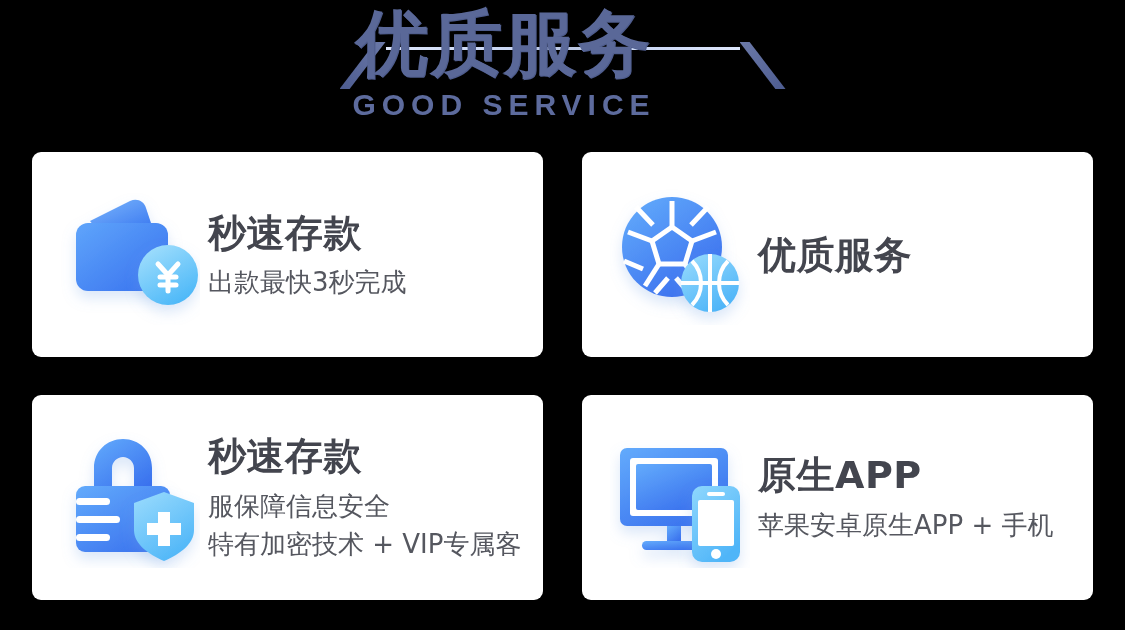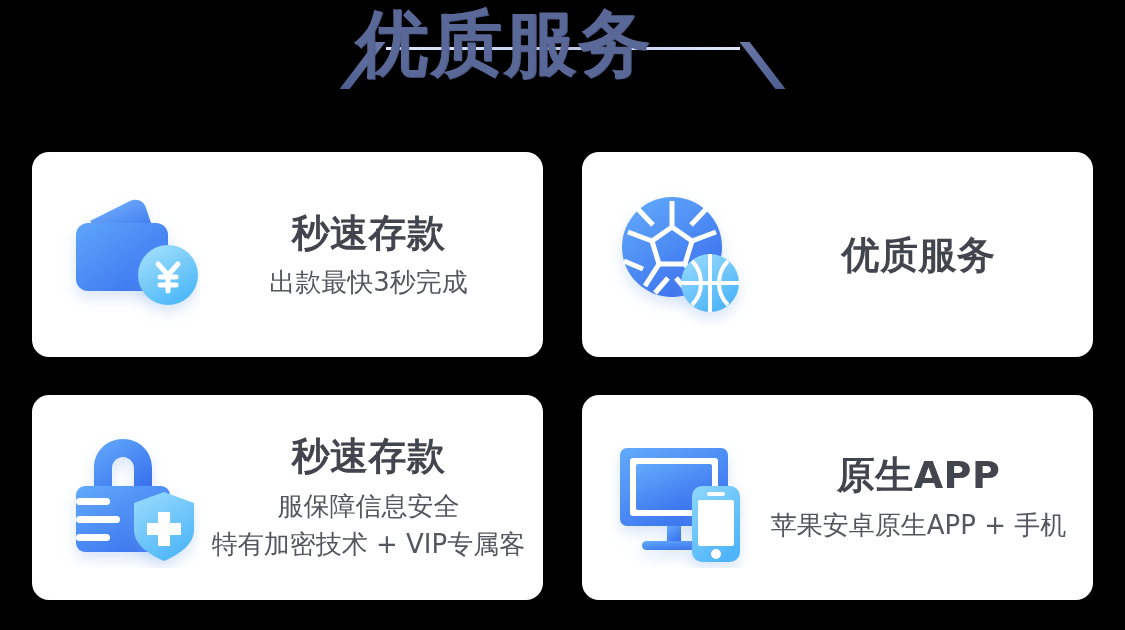--- a/index.html
+++ b/index.html
@@ -62,25 +62,24 @@
   
   .grid {
     position: absolute; left: 32px; top: 152px;
     width: 1061px; height: 448px;
     display: grid;
     grid-template-columns: 511px 511px;
     grid-template-rows: 205px 205px;
     column-gap: 39px; row-gap: 38px;
   }
   .card {
-    background: #ffffff; border-radius: 17px;
+    background: #ffffff; border-radius: 9px;
     display: flex; align-items: center;
     padding: 0 14px 0 28px;
     overflow: hidden;
-    text-align: center;
   }
   .card-icon {
     flex: 0 0 auto; width: 140px; height: 140px;
     position: relative;
   }
   .card-text { flex: 1 1 auto; padding-left: 8px; }
   .card-title {
     font-size: 38px; line-height: 46px; font-weight: 700;
     color: #43454e; letter-spacing: 0.5px;
     font-family: "DejaVu Sans", "Liberation Sans", sans-serif;
@@ -107,20 +106,21 @@
         <div class="rule-slash"></div>
       </div>
       <div style="width:330px"></div>
       <div class="rule rule-right">
         <div class="rule-line"></div>
         <div class="rule-slash"></div>
       </div>
     </div>
     <div class="header-title-block">
       <div class="title-cn">优质服务</div>
+      <div class="title-en">GOOD SERVICE</div>
     </div>
   </div>
 
   <div class="grid">
 
     <div class="card">
       <div class="card-icon">
         <svg class="icon-svg" viewBox="0 0 140 140">
           <defs>
             <linearGradient id="wgrad" x1="0" y1="0" x2="1" y2="1">

